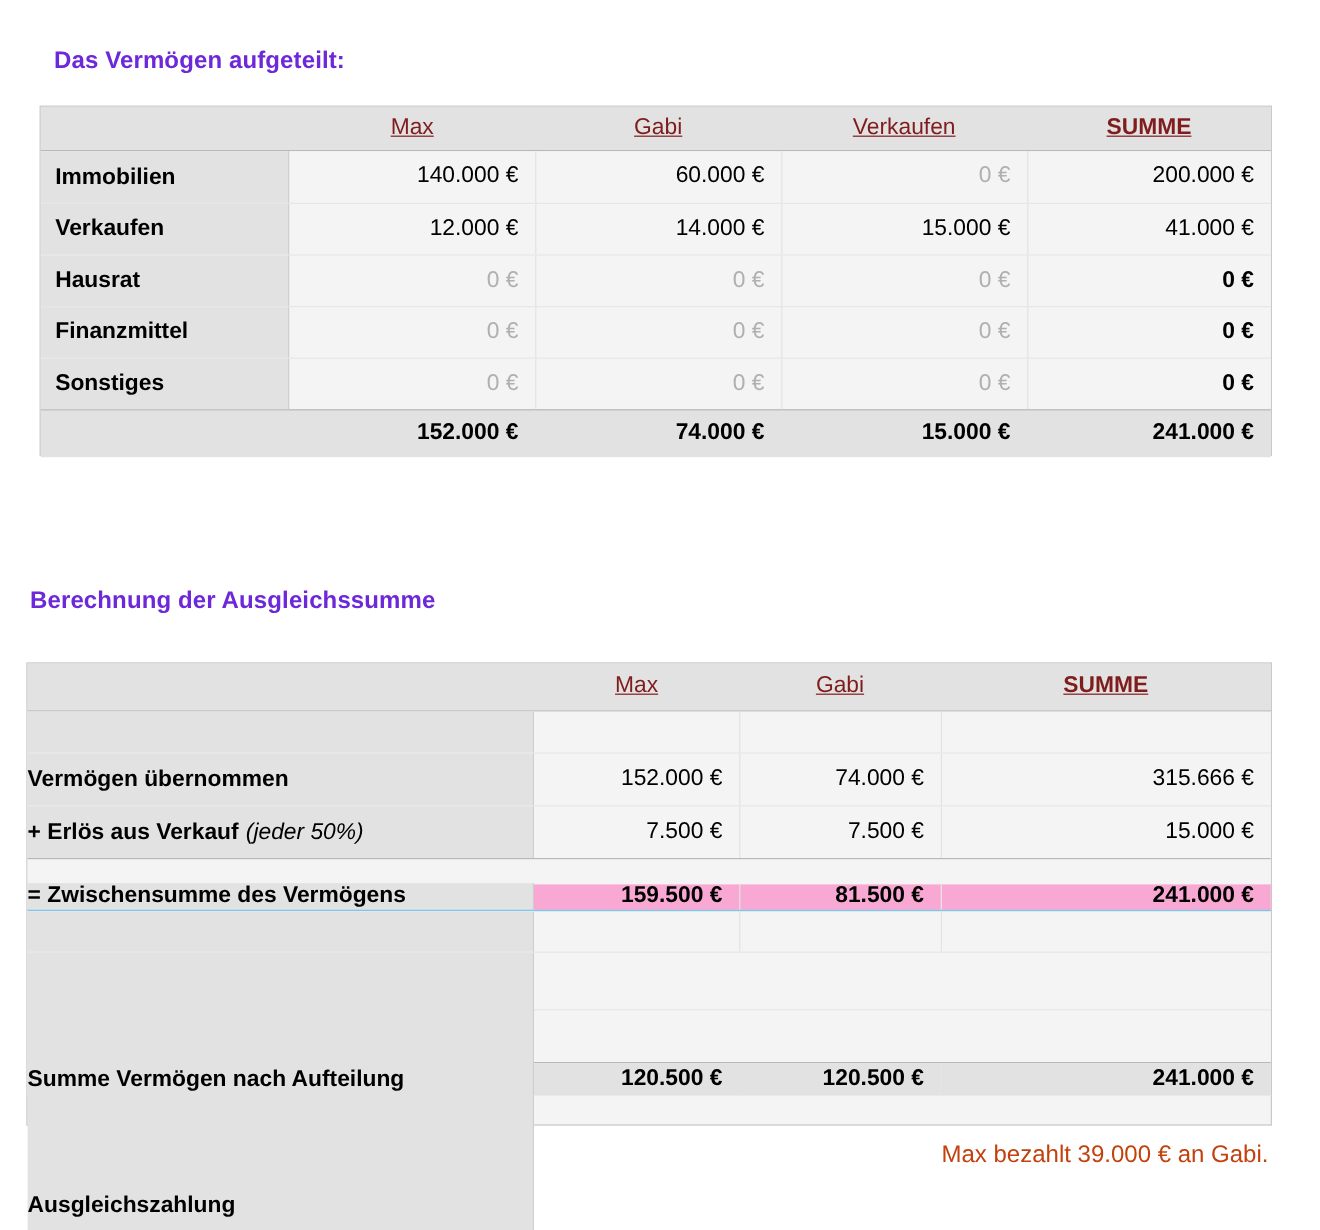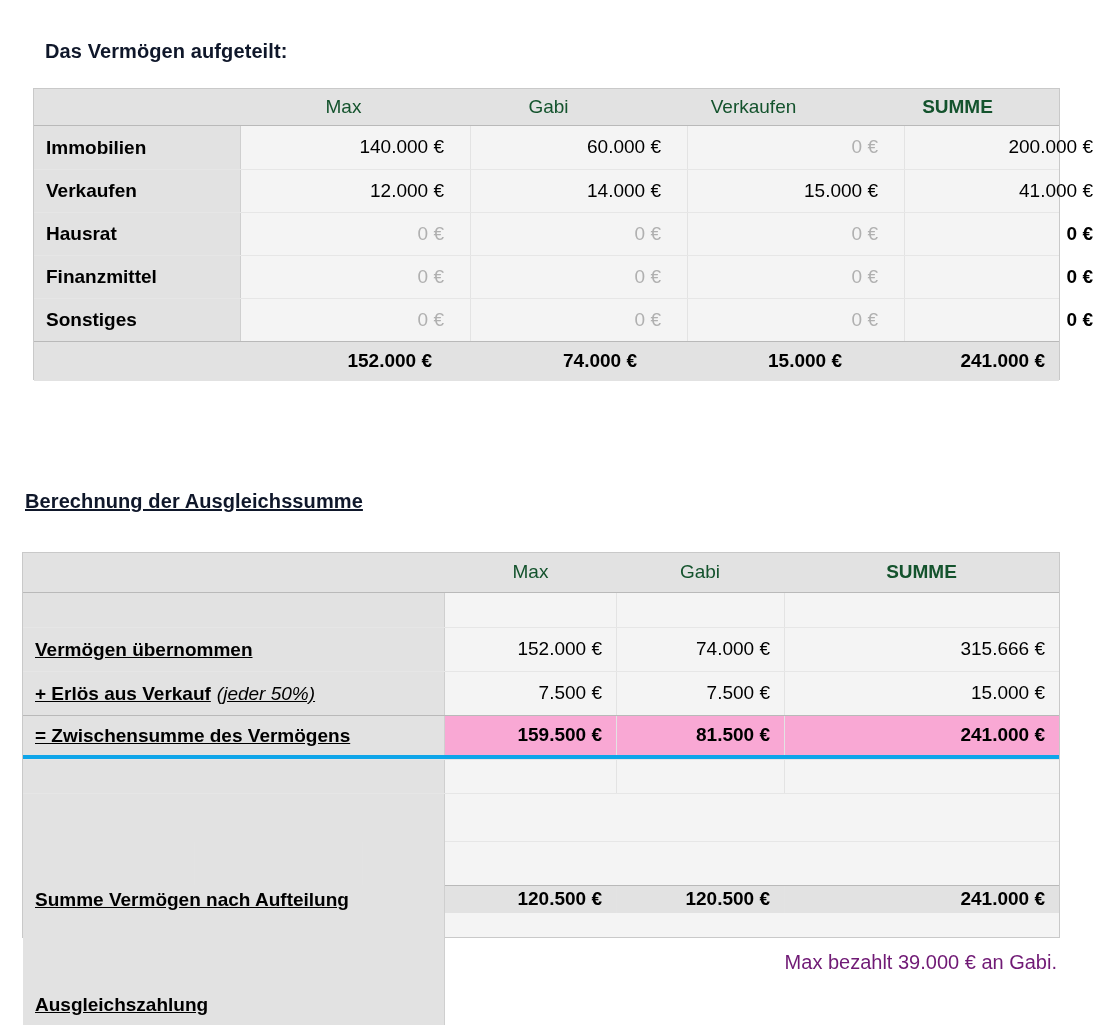--- a/index.html
+++ b/index.html
@@ -14,26 +14,26 @@
     color: #000000;
     position: relative;
     overflow: hidden;
   }
 
   
   .section-title {
     position: absolute;
     font-size: 20px;
     font-weight: bold;
-    color: #0f172a;
+    color: #6d28d9;
     letter-spacing: 0.1px;
     white-space: nowrap;
   }
   #title-assets  { left: 45px;  top: 40px;  }
-  #title-balance { left: 25px;  top: 490px; text-decoration: underline; }
+  #title-balance { left: 25px;  top: 490px; }
 
   
   .grid {
     position: absolute;
     box-sizing: border-box;
     border: 1px solid #c9c9c9;
     background: #f4f4f4;
   }
   .grid .row {
     display: flex;
@@ -48,40 +48,40 @@
     line-height: 1.1;
     overflow: hidden;
     white-space: nowrap;
   }
   .cell.num  { justify-content: flex-end;   padding-right: 14px; }
   .cell.lbl  { justify-content: flex-start; padding-left: 12px;  }
   .cell.ctr  { justify-content: center; }
 
   
   .hdr-band { background: #e2e2e2; border-bottom: 1px solid #b9b9b9; }
-  .hdr-band .cell { color: #14532d; font-size: 19px; }
+  .hdr-band .cell { color: #7f1d1d; font-size: 19px; text-decoration: underline; }
   .hdr-band .cell.strong { font-weight: bold; }
 
   
   .body-row { background: #f4f4f4; }
   .body-row .cell + .cell { border-left: 1px solid #e3e3e3; }
   .body-row + .body-row { border-top: 1px solid #e6e6e6; }
 
   .cell.zero { color: #b0b0b0; }
   .cell.bold { font-weight: bold; }
 
   
   #table-assets {
     left: 33px;
     top: 88px;
     width: 1027px;
     height: 292px;
   }
   #table-assets .hdr-band { height: 37px; }
-  #table-assets .body-row { height: 43px; gap: 12px; }
+  #table-assets .body-row { height: 43px; }
   #table-assets .total-row {
     height: 40px;
     background: #e2e2e2;
     border-top: 1px solid #b9b9b9;
   }
   #table-assets .c-lbl { width: 207px; flex: 0 0 207px; }
   #table-assets .c-d1  { width: 205px; flex: 0 0 205px; }
   #table-assets .c-d2  { width: 205px; flex: 0 0 205px; }
   #table-assets .c-d3  { width: 205px; flex: 0 0 205px; }
   #table-assets .c-d4  { width: 203px; flex: 0 0 203px; }
@@ -113,51 +113,50 @@
   #table-balance .c-d2  { width: 168px; flex: 0 0 168px; }
   #table-balance .c-d3  { width: 275px; flex: 0 0 275px; }
 
   #table-balance .row-label {
     width: 422px;
     flex: 0 0 422px;
     background: #e2e2e2;
     border-right: 1px solid #cfcfcf;
     display: flex;
     align-items: center;
-    padding-left: 12px;
+    padding-left: 0;
     font-weight: bold;
     font-size: 19px;
     box-sizing: border-box;
-    text-decoration: underline;
   }
   #table-balance .body-row .row-label + .cell { border-left: none; }
 
   #table-balance .r-spacer  { height: 34px; }
   #table-balance .r-normal  { height: 44px; }
   #table-balance .r-sub     { height: 44px; }
   #table-balance .r-pay     { height: 48px; flex-direction: column; }
   #table-balance .r-note    { height: 44px; }
   #table-balance .r-final   { height: 28px; }
 
   
   #table-balance .hl .cell { background: #f9a8d4; }
-  #table-balance .hl { border-top: 1px solid #b9b9b9; border-bottom: 4px solid #0ea5e9; }
+  #table-balance .hl { border-top: 1px solid #b9b9b9; border-bottom: 1px solid #0ea5e9; align-items: flex-end; }
   #table-balance .r-final { border-top: 1px solid #b9b9b9; border-bottom: none; }
   #table-balance .r-final .cell { background: #e2e2e2; }
 
   .note-italic { font-style: italic; font-weight: normal; }
   .lbl-italic  { font-style: italic; font-weight: normal; font-size: 19px; }
 
   
   #footer-note {
     position: absolute;
     right: 43px;
     top: 951px;
     font-size: 20px;
-    color: #701a75;
+    color: #c2410c;
     white-space: nowrap;
   }
 </style>
 </head>
 <body>
 
 <div id="title-assets" class="section-title">Das Vermögen aufgeteilt:</div>
 
 <div id="table-assets" class="grid">
 

